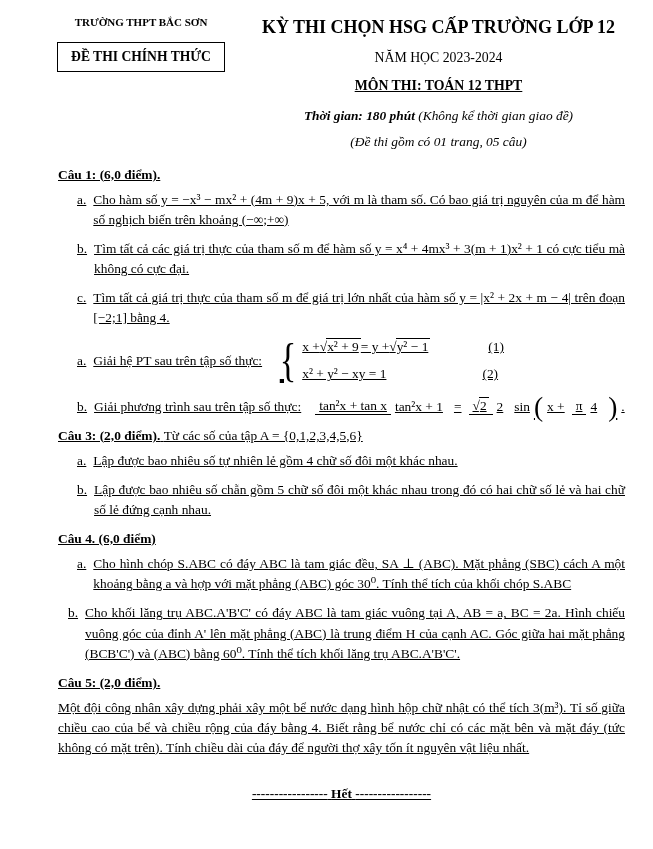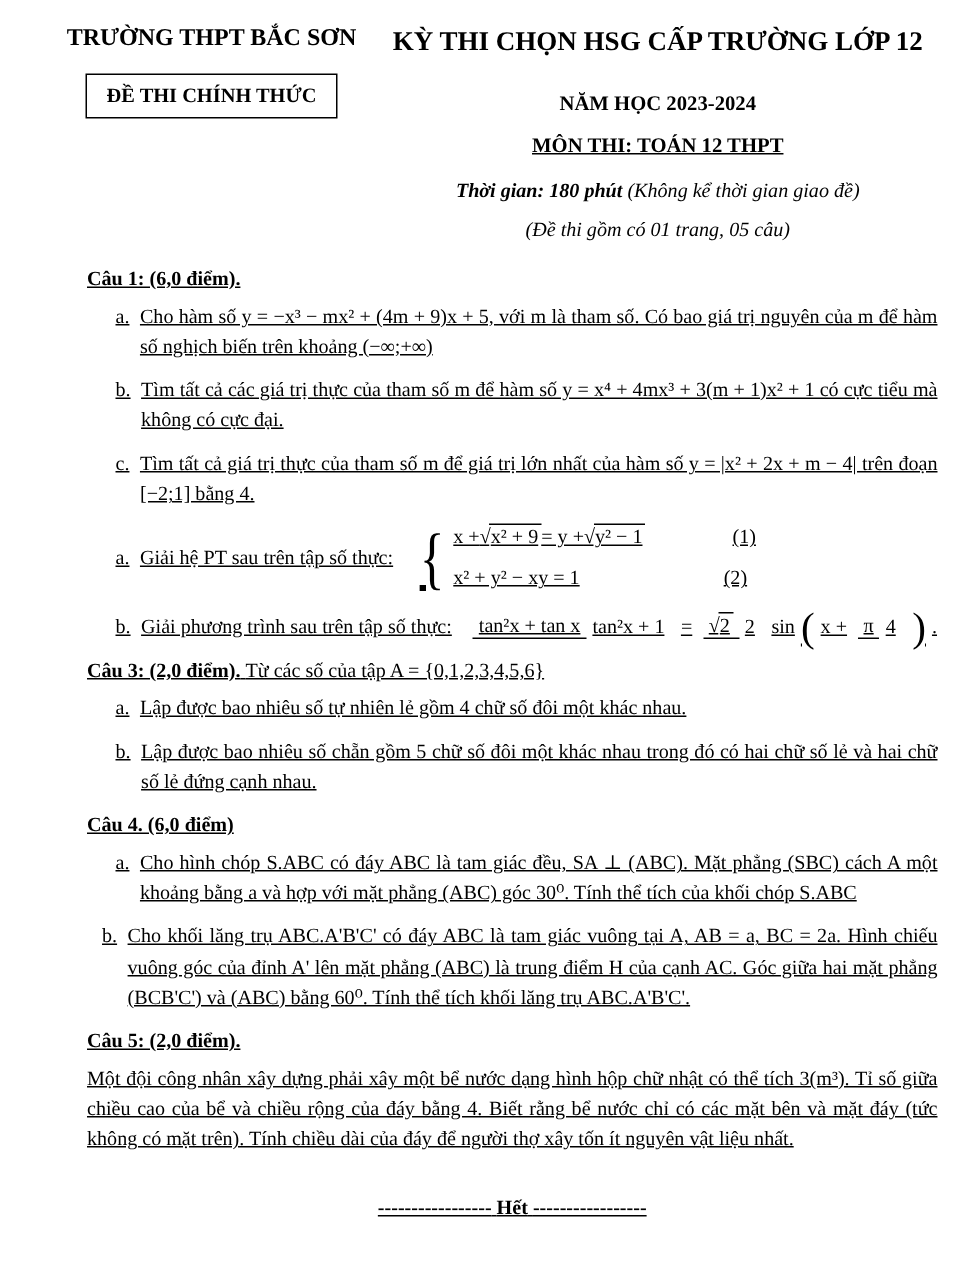--- a/index.html
+++ b/index.html
@@ -11,32 +11,32 @@
     font-family: "Liberation Serif", "DejaVu Serif", serif;
     font-size: 13.4px;
     line-height: 1.5;
     overflow: hidden;
   }
   .page { padding: 8px 28px 0 30px; }
 
   
   .header { display: flex; align-items: flex-start; margin-bottom: 12px; }
   .header-left { width: 222px; text-align: center; padding-top: 6px; }
-  .school { font-weight: bold; font-size: 16px; }
+  .school { font-weight: bold; font-size: 11px; }
   .official-box {
     display: inline-block;
     border: 1.5px solid #000;
     padding: 4px 13px;
     margin-top: 11px;
     font-weight: bold;
     font-size: 13.6px;
   }
   .header-right { flex: 1; text-align: center; padding-top: 6px; }
   .ht1 { font-weight: bold; font-size: 18px; }
-  .ht2 { font-weight: bold; font-size: 13.8px; margin-top: 18px; }
+  .ht2 { font-weight: normal; font-size: 13.8px; margin-top: 7px; }
   .ht3 { font-weight: bold; font-size: 13.8px; margin-top: 7px; text-decoration: underline; }
   .htime { margin-top: 10px; font-style: italic; }
   .htime .tbold { font-weight: bold; }
   .hpages { margin-top: 6px; font-style: italic; }
 
   
   .content { margin-left: 28px; margin-right: 0; text-decoration: underline; }
   .sec-heading { font-weight: bold; margin: 8px 0 5px 0; }
   .sec-heading .rest { font-weight: normal; }
   .item {

